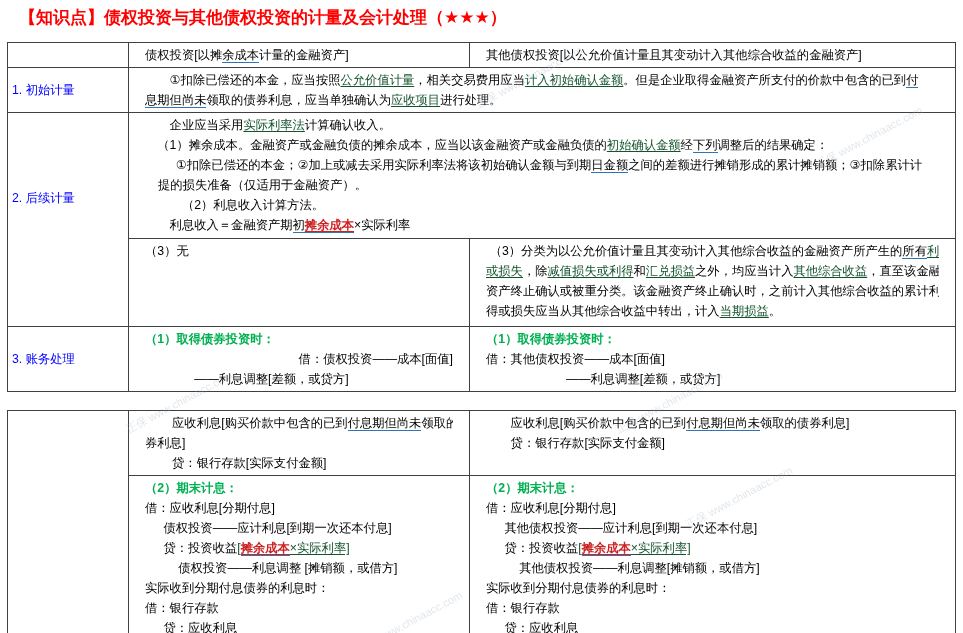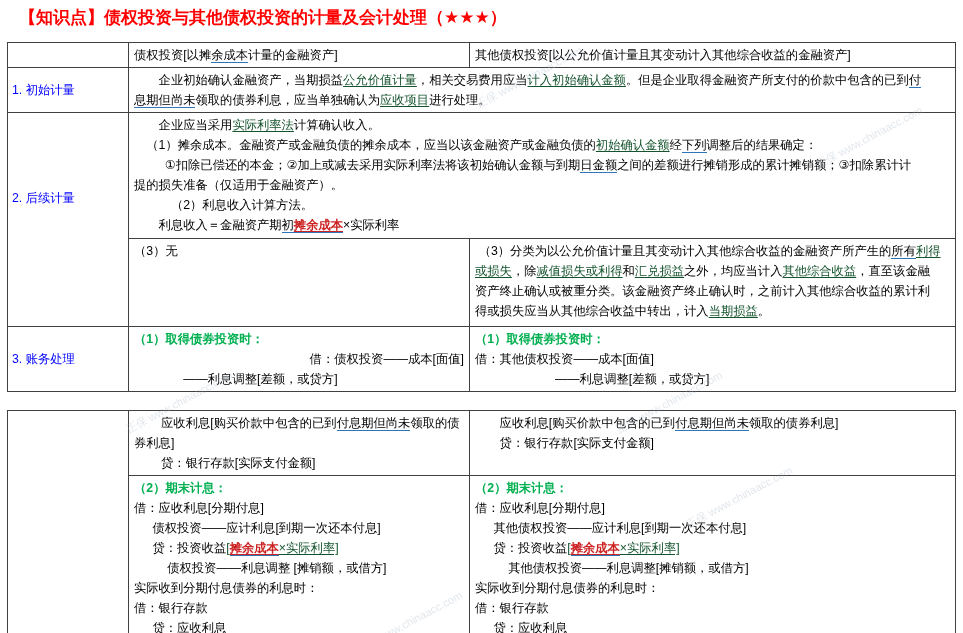--- a/index.html
+++ b/index.html
@@ -2,21 +2,21 @@
 <html><head>
 <meta charset="utf-8">
 <style>
   html,body{margin:0;padding:0;background:#ffffff;}
   body{width:963px;height:633px;overflow:hidden;position:relative;
        font-family:"Liberation Sans","DejaVu Sans",sans-serif;color:#000;}
   .page{position:absolute;left:7px;top:8px;width:950px;}
   .title{font-size:17px;font-weight:bold;color:#FF0000;margin:0 0 14px 12px;line-height:20px;}
   table{border-collapse:collapse;table-layout:fixed;width:948px;}
   .tbl2{margin-top:18px;}
-  td{border:1px solid #404040;vertical-align:top;padding:2px 5px;
+  td{border:1px solid #404040;vertical-align:top;padding:2px 16px;
      font-size:12.3px;line-height:20px;overflow:hidden;}
   col.c-label{width:121px;}
   col.c-left{width:341px;}
   col.c-right{width:486px;}
   .label-cell{vertical-align:middle;color:#0000FF;padding-left:4px;}
   .label-row2{padding-bottom:46px;}
   .header-cell{vertical-align:middle;}
   .line{white-space:pre;overflow:hidden;}
   .s-n{color:#000;}
   .s-r{color:#14532d;text-decoration:underline;text-underline-offset:2px;}
@@ -45,31 +45,31 @@
       <td class="header-cell">
             <div class="line" style="padding-left: 0px;"><span class="s-n">债权投资[以摊</span><span class="s-b">余成本</span><span class="s-n">计量的金融资产]</span></div>
           </td>
       <td class="header-cell">
             <div class="line" style="padding-left: 0px;"><span class="s-n">其他债权投资[以公允价值计量且其变动计入其他综合收益的金融资产]</span></div>
           </td>
     </tr>
     <tr style="height:44px">
       <td class="label-cell">1. 初始计量</td>
       <td colspan="2">
-            <div class="line" style="padding-left: 24.6px;"><span class="s-n">企业初始确认金融资产，当期损益</span><span class="s-r">公允价值计量</span><span class="s-n">，相关交易费用应当</span><span class="s-r">计入初始确认金额</span><span class="s-n">。但是企业取得金融资产所支付的价款中包含的已到</span><span class="s-b">付</span></div>
+            <div class="line" style="padding-left: 24.6px;"><span class="s-n">①扣除已偿还的本金，应当按照</span><span class="s-r">公允价值计量</span><span class="s-n">，相关交易费用应当</span><span class="s-r">计入初始确认金额</span><span class="s-n">。但是企业取得金融资产所支付的价款中包含的已到</span><span class="s-b">付</span></div>
             <div class="line" style="padding-left: 0px;"><span class="s-b">息期但尚未</span><span class="s-n">领取的债券利息，应当单独确认为</span><span class="s-r">应收项目</span><span class="s-n">进行处理。</span></div>
           </td>
     </tr>
     <tr style="height:126px">
       <td class="label-cell label-row2" rowspan="2">2. 后续计量</td>
       <td colspan="2">
             <div class="line" style="padding-left: 24.6px;"><span class="s-n">企业应当采用</span><span class="s-r">实际利率法</span><span class="s-n">计算确认收入。</span></div>
             <div class="line" style="padding-left: 12.3px;"><span class="s-n">（1）摊余成本。金融资产或金融负债的摊余成本，应当以该金融资产或金融负债的</span><span class="s-r">初始确认金额</span><span class="s-n">经</span><span class="s-b">下列</span><span class="s-n">调整后的结果确定：</span></div>
             <div class="line" style="padding-left: 30.75px;"><span class="s-n">①扣除已偿还的本金；②加上或减去采用实际利率法将该初始确认金额与到期</span><span class="s-b">日金额</span><span class="s-n">之间的差额进行摊销形成的累计摊销额；③扣除累计计</span></div>
-            <div class="line" style="padding-left: 0px;"><span class="s-n">提的损失准备（仅适用于金融资产）。</span></div>
+            <div class="line" style="padding-left: 0px; margin-left: 13px;"><span class="s-n">提的损失准备（仅适用于金融资产）。</span></div>
             <div class="line" style="padding-left: 36.9px;"><span class="s-n">（2）利息收入计算方法。</span></div>
             <div class="line" style="padding-left: 24.6px;"><span class="s-n">利息收入＝金融资产期</span><span class="s-b">初</span><span class="s-rb">摊余成本</span><span class="s-n">×实际利率</span></div>
           </td>
     </tr>
     <tr style="height:88px">
       <td>
             <div class="line" style="padding-left: 0px;"><span class="s-n">（3）无</span></div>
           </td>
       <td>
             <div class="line" style="padding-left: 3.69px;"><span class="s-n">（3）分类为以公允价值计量且其变动计入其他综合收益的金融资产所产生的</span><span class="s-b">所有</span><span class="s-r">利得</span></div>

